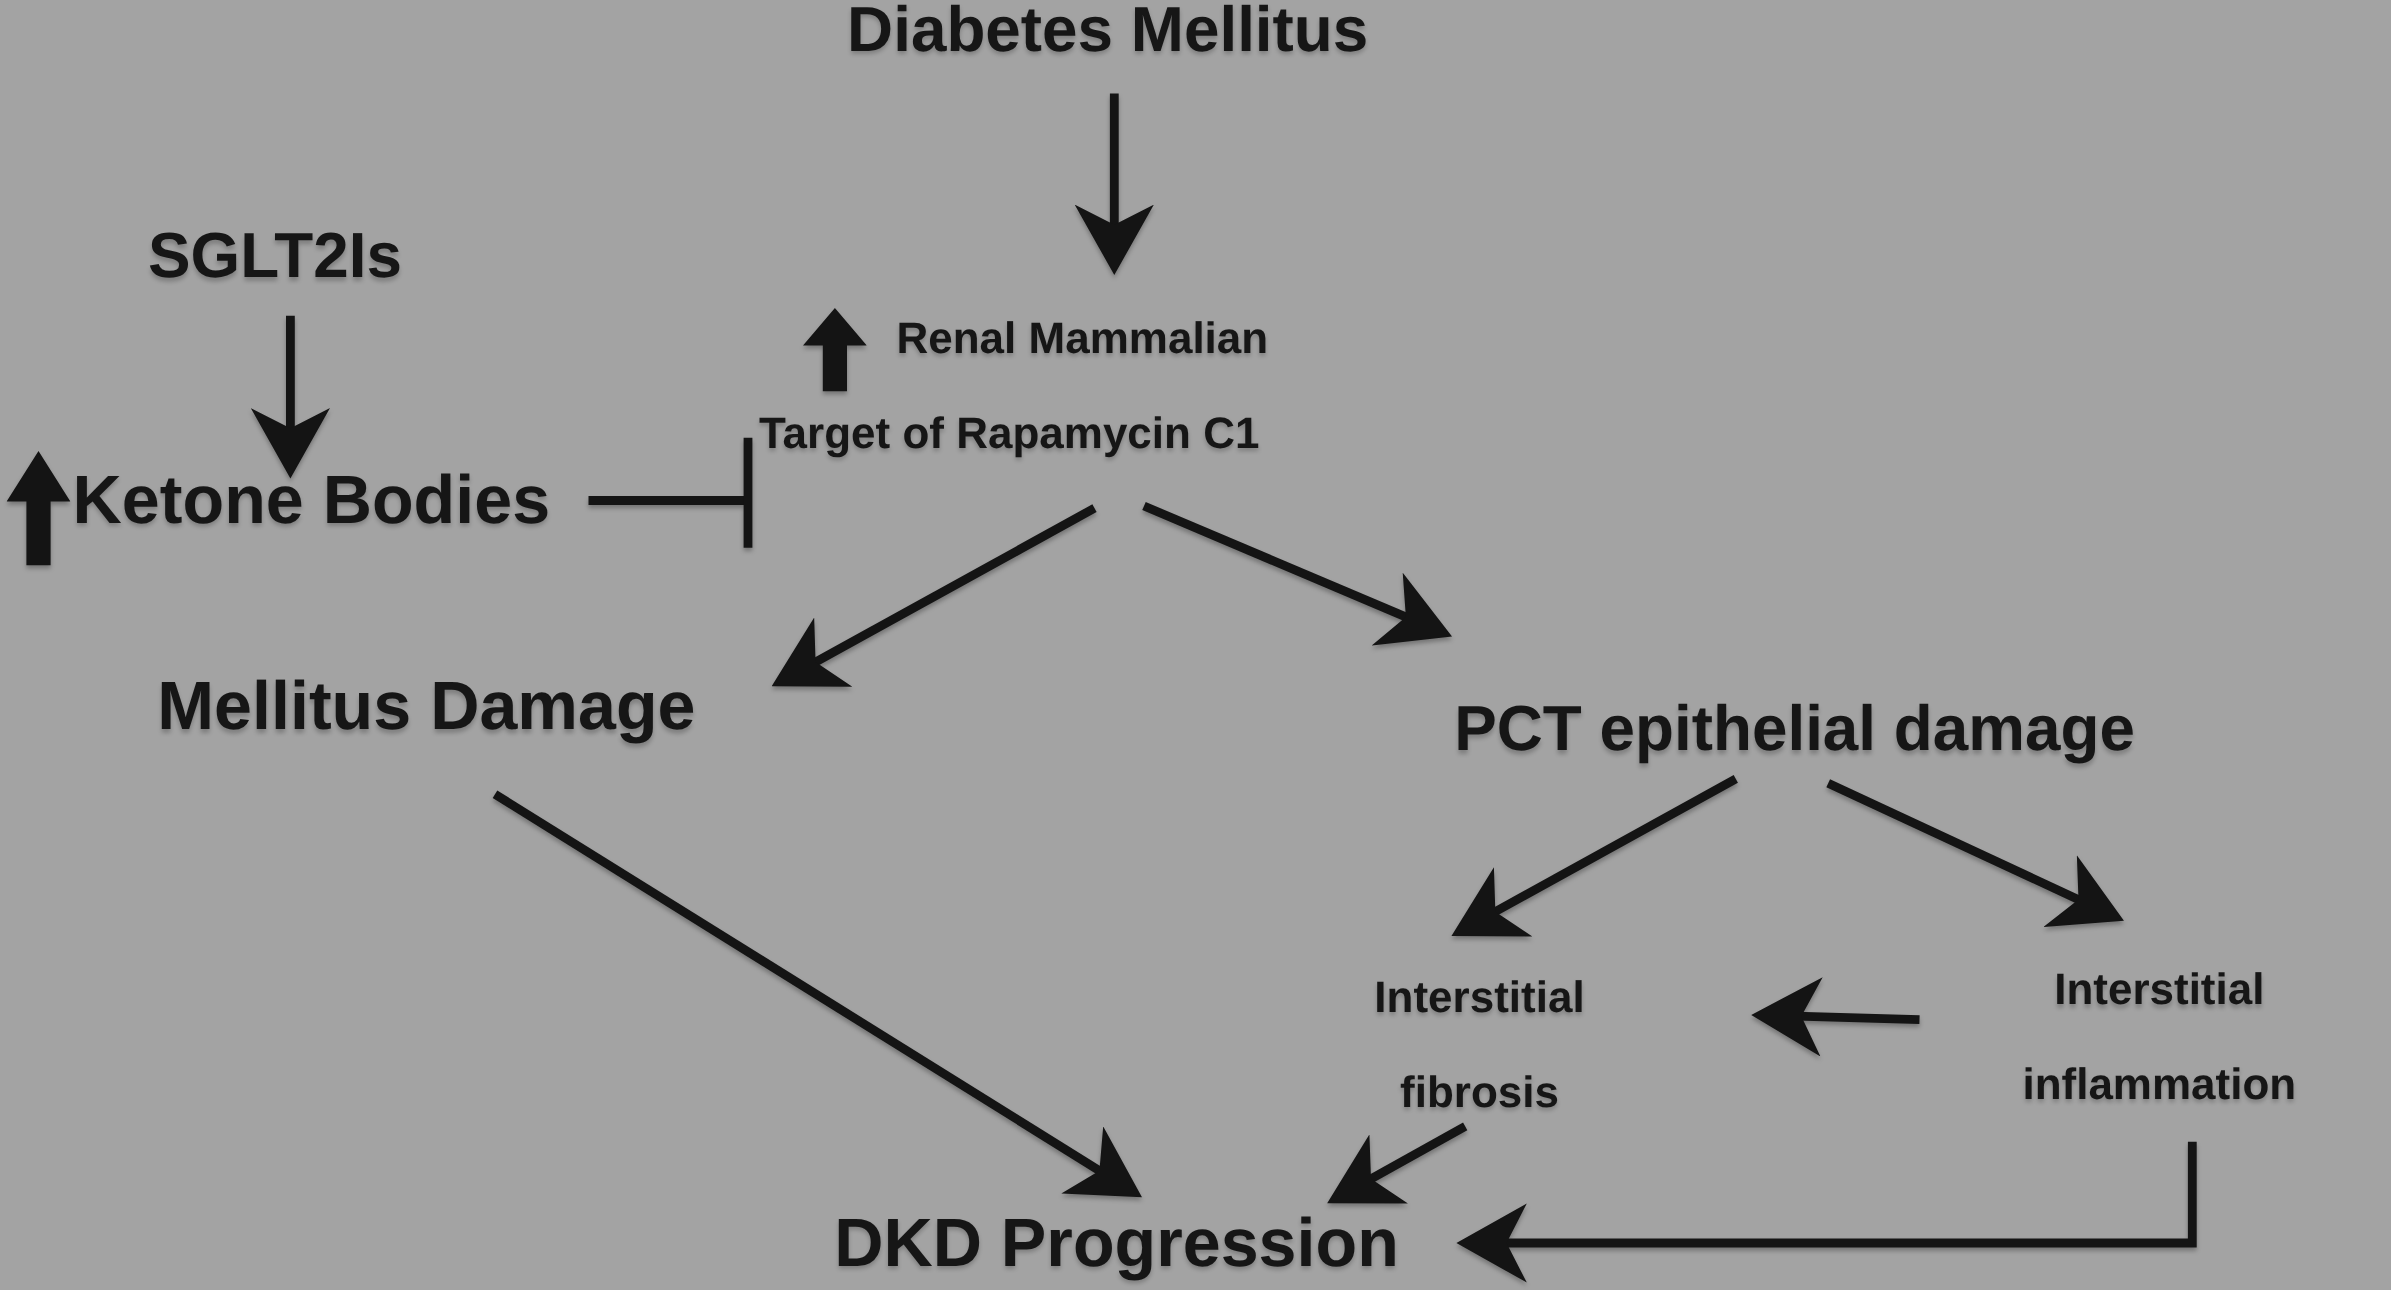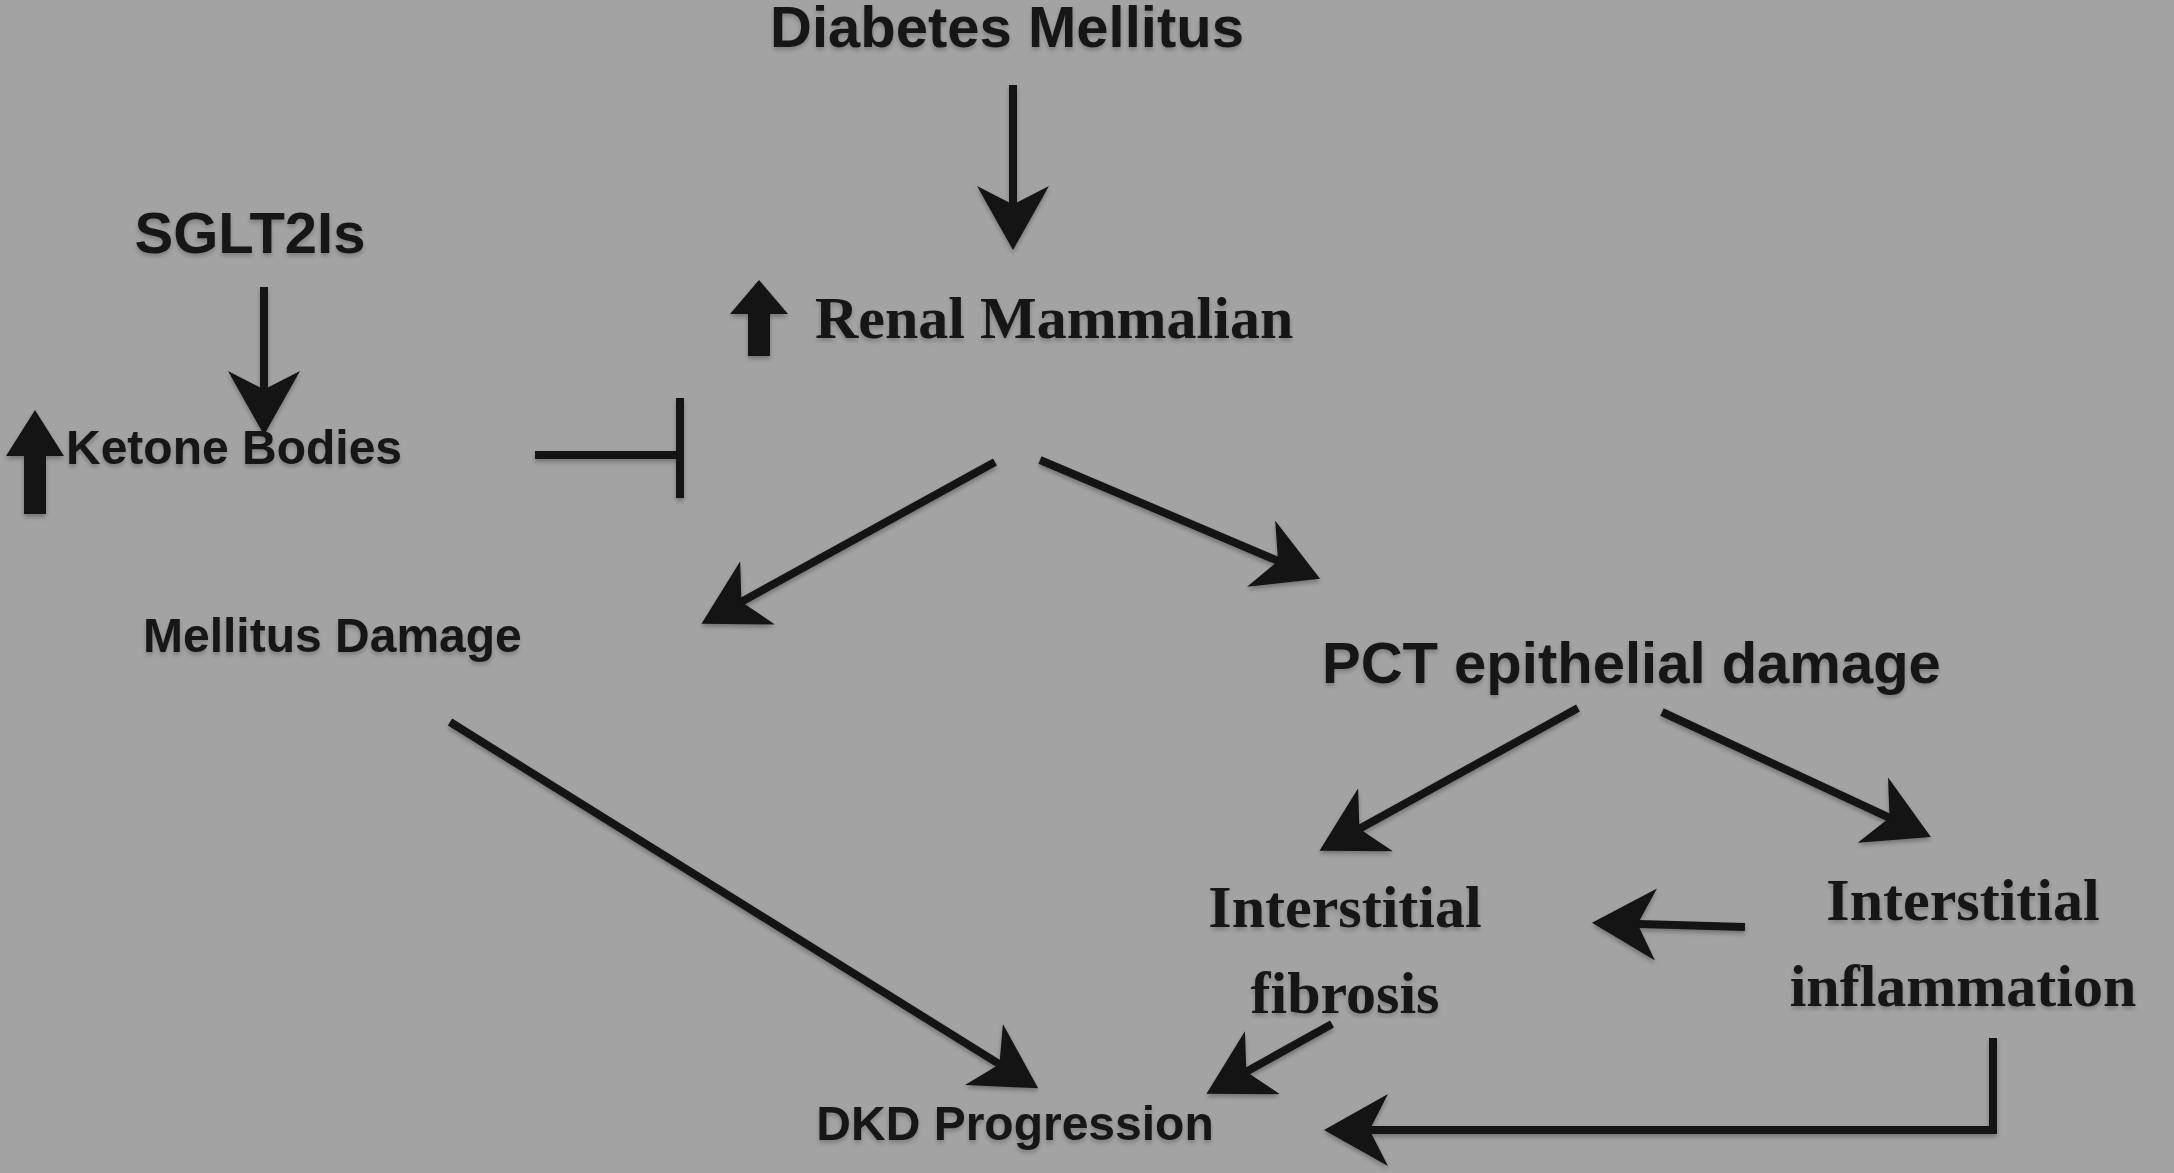--- a/index.html
+++ b/index.html
@@ -13,22 +13,22 @@
   .label{
     position:absolute;
     font-weight:bold;
     color:#161616;
     white-space:nowrap;
     text-shadow:0 3px 4px rgba(0,0,0,0.22);
     line-height:1;
   }
   .center{text-align:center;white-space:normal;}
   .fs58{font-size:58px;}
-  .fs60{font-size:60px;font-family:Liberation Serif, serif;}
-  .fs62{font-size:48px;}
+  .fs60{font-size:40px;}
+  .fs62{font-size:62px;}
   .twoline{line-height:86px;white-space:nowrap;}
   #edges{position:absolute;left:0;top:0;
     filter:drop-shadow(0 3px 2px rgba(0,0,0,0.28));}
   .edge{stroke:#141414;stroke-width:8;fill:none;}
   .blockarrow{position:absolute;filter:drop-shadow(0 3px 2px rgba(0,0,0,0.28));}
   .blockarrow path{fill:#141414;}
 </style>
 </head>
 <body>
 
@@ -64,20 +64,21 @@
     <path d="M29,0 L58,34 L40,34 L40,76 L18,76 L18,34 L0,34 Z"></path>
   </svg>
 
   <div class="label fs58 center" style="left:707px;top:-2px;width:600px">Diabetes Mellitus</div>
 
   <div class="label fs58 center" style="left:100px;top:204px;width:300px">SGLT2Is</div>
 
   <div class="label fs62" style="left:66px;top:424px">Ketone Bodies</div>
 
   <div class="label fs60" style="left:815px;top:288px">Renal Mammalian</div>
+  <div class="label fs60" style="left:690px;top:374px">Target of Rapamycin C1</div>
 
   <div class="label fs62" style="left:143px;top:612px">Mellitus Damage</div>
 
   <div class="label fs58" style="left:1322px;top:634px">PCT epithelial damage</div>
 
   <div class="label fs60 center twoline" style="left:1145px;top:864px;width:400px">
     <div>Interstitial</div>
     <div>fibrosis</div>
   </div>
 

